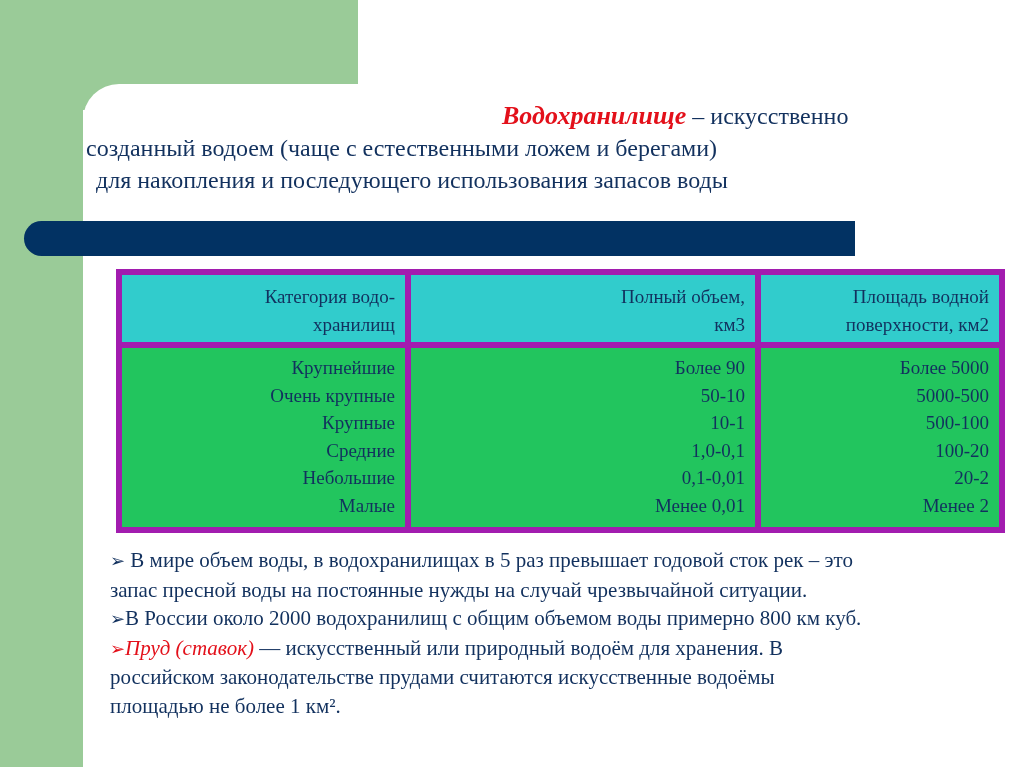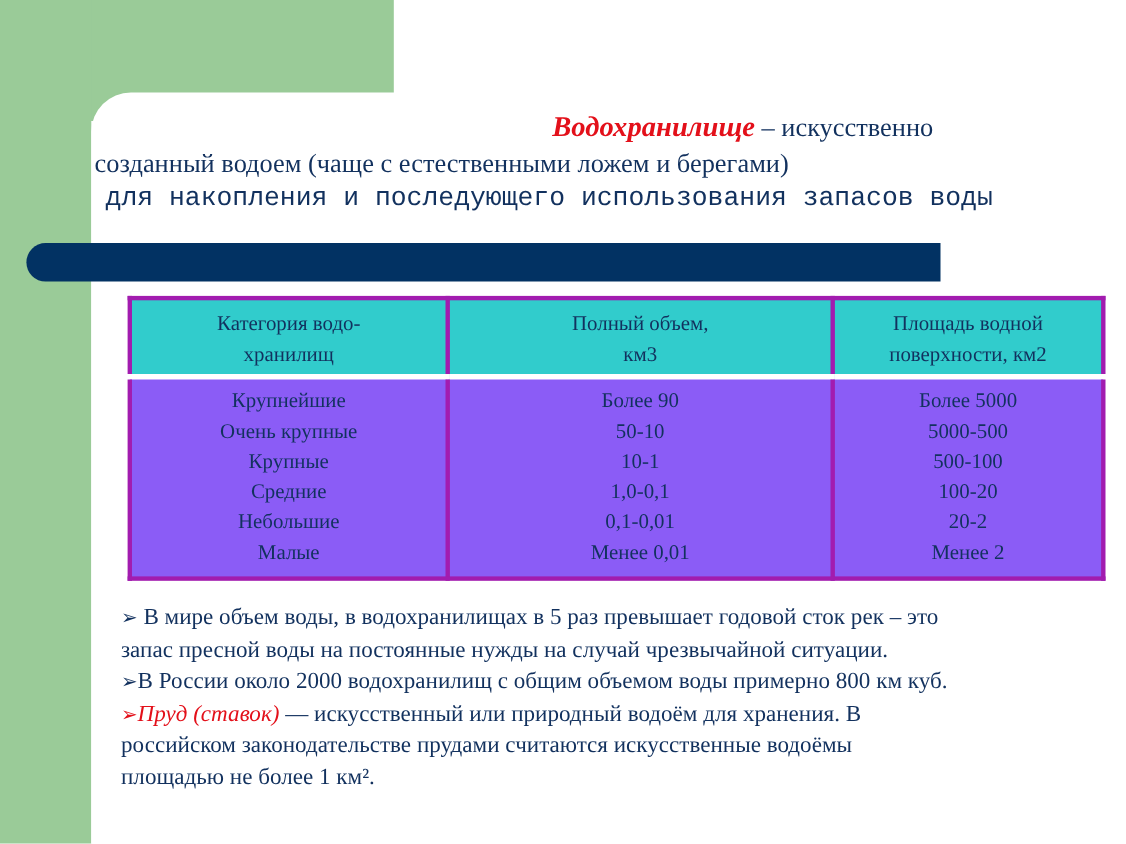--- a/index.html
+++ b/index.html
@@ -20,35 +20,35 @@
     .white-card {
       position: absolute; left: 83px; top: 84px; width: 941px; height: 683px;
       background: #ffffff; border-top-left-radius: 36px;
     }
     .def-block {
       position: absolute; left: 86px; top: 100px; width: 900px;
       font-size: 24px; line-height: 32px; color: #12315e;
     }
     .def-line1 { padding-left: 416px; }
     .def-term { color: #e3101a; font-weight: bold; font-style: italic; font-size: 26px; margin-top: 37px; }
-    .def-line3 { padding-left: 10px; font-family: Liberation Mono, monospace; }
+    .def-line3 { padding-left: 10px; }
     .navy-bar {
       position: absolute; left: 24px; top: 221px; width: 831px; height: 35px;
       background: #023263; border-top-left-radius: 18px; border-bottom-left-radius: 18px;
     }
     .table-wrap { position: absolute; left: 116px; top: 269px; width: 889px; }
     table { border-collapse: collapse; width: 100%; font-size: 19px; line-height: 27.5px; }
-    th, td { text-align: center; vertical-align: top; border: 4px solid #a21caf; padding: 0; }
+    th, td { text-align: right; vertical-align: top; border: 6px solid #a21caf; padding: 0; }
     th {
       background: #31cccc; font-weight: normal; color: #12315e;
       height: 62px; padding: 8px 10px 4px 10px; box-sizing: border-box;
       border-bottom: 5px solid #ffffff;
     }
     td {
-      background: #8b5cf6; color: #12315e;
+      background: #22c55e; color: #12315e;
       padding: 6px 10px 8px 10px; height: 178px; box-sizing: border-box;
     }
     .col1 { width: 289px; }
     .col2 { width: 350px; }
     .cell-line { display: block; }
     .bullets {
       position: absolute; left: 110px; top: 546px; width: 930px;
       font-size: 21px; line-height: 28.5px; color: #12315e;
     }
     .arrow { font-size: 18px; color: #12315e; }

